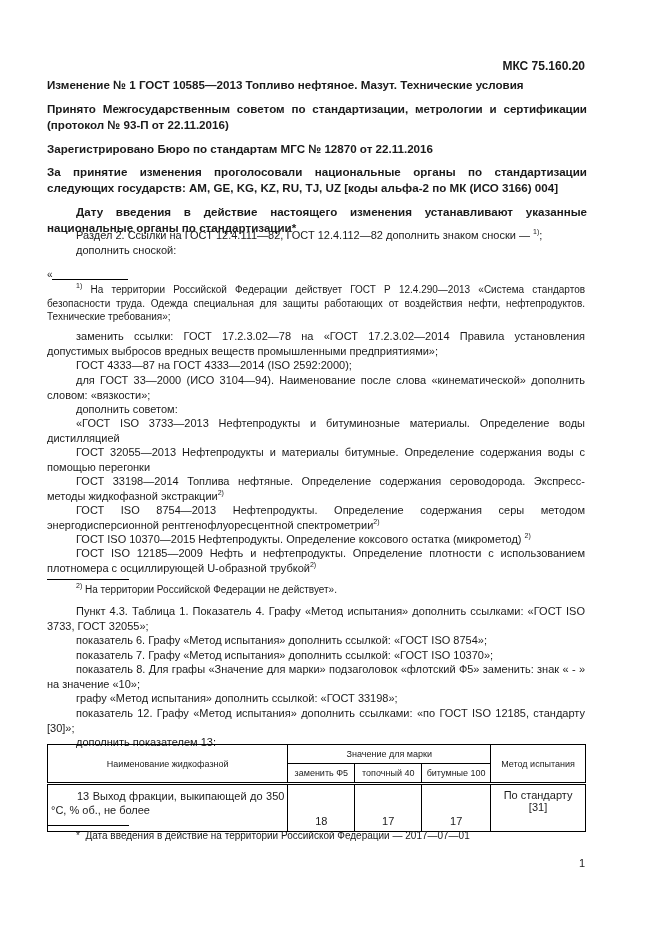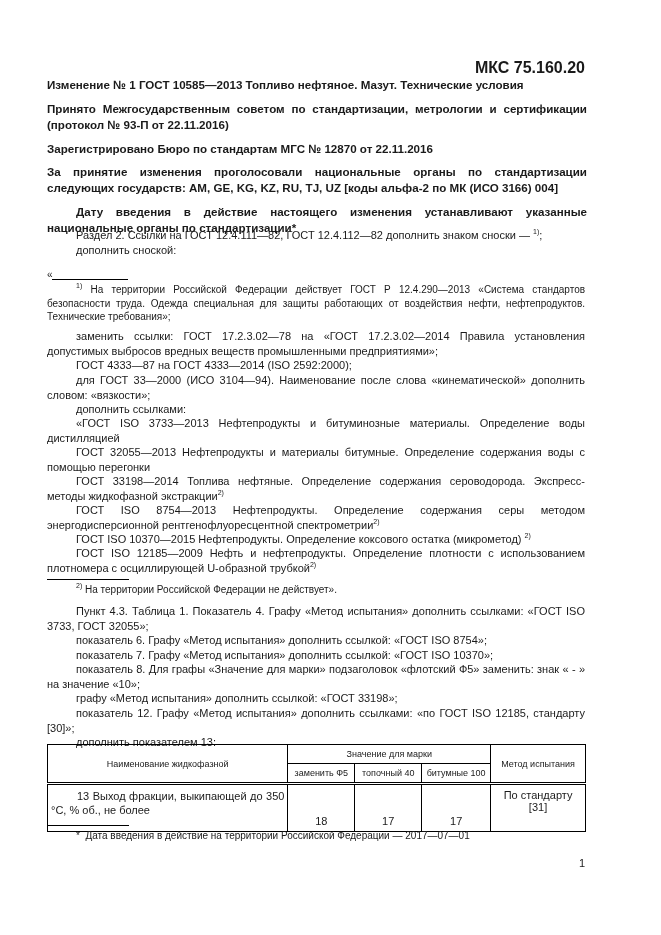--- a/index.html
+++ b/index.html
@@ -1,19 +1,19 @@
 <!DOCTYPE html>
 <html><head>
 <meta charset="utf-8">
 <style>
   html,body{margin:0;padding:0;background:#fff;}
   body{width:661px;height:935px;position:relative;overflow:hidden;color:#1a1a1a;
        font-family:"Liberation Sans",sans-serif;}
   .abs{position:absolute;}
-  .mks{right:76px;top:59px;font-size:16px;font-weight:bold;}
+  .mks{right:76px;top:59px;font-size:12px;font-weight:bold;}
   .hdr{left:47px;width:540px;font-size:11.6px;font-weight:bold;line-height:16px;text-align:justify;}
   .p{left:47px;width:538px;font-size:11px;line-height:14.5px;text-align:justify;}
   .ind{text-indent:29px;}
   .fn{font-size:10px;line-height:13.5px;}
   sup{font-size:7px;line-height:0;vertical-align:5px;}
   .rule{position:absolute;left:47px;width:82px;border-top:1px solid #000;height:0;}
   table{position:absolute;left:47px;top:744px;width:539px;border-collapse:collapse;font-size:9px;}
   td{border:1px solid #000;text-align:center;padding:0 2px;}
   td.th{height:18px;}
   .bodyrow td{font-size:11px;height:40px;border-top:3px double #000;}
@@ -42,21 +42,21 @@
 <div class="abs fn" style="left:47px;top:268px">«</div>
 <div class="rule" style="top:279px;left:52px;width:76px"></div>
 <div class="abs p fn ind" style="top:283px">
   <sup>1)</sup>
   <span>На территории Российской Федерации действует ГОСТ Р 12.4.290—2013 «Система стандартов безопасности труда. Одежда специальная для защиты работающих от воздействия нефти, нефтепродуктов. Технические требования»;</span>
 </div>
 
 <div class="abs p ind" style="top:329px"><span>заменить ссылки: ГОСТ 17.2.3.02—78 на «ГОСТ 17.2.3.02—2014 Правила установления допустимых выбросов вредных веществ промышленными предприятиями»;</span></div>
 <div class="abs p ind" style="top:358px"><span>ГОСТ 4333—87 на ГОСТ 4333—2014 (ISO 2592:2000);</span></div>
 <div class="abs p ind" style="top:373px"><span>для ГОСТ 33—2000 (ИСО 3104—94). Наименование после слова «кинематической» дополнить словом: «вязкости»;</span></div>
-<div class="abs p ind" style="top:402px"><span>дополнить ссылками:</span></div>
+<div class="abs p ind" style="top:402px"><span>дополнить советом:</span></div>
 <div class="abs p ind" style="top:416px"><span>«ГОСТ ISO 3733—2013 Нефтепродукты и битуминозные материалы. Определение воды дистилляцией</span></div>
 <div class="abs p ind" style="top:445px"><span>ГОСТ 32055—2013 Нефтепродукты и материалы битумные. Определение содержания воды с помощью перегонки</span></div>
 <div class="abs p ind" style="top:474px"><span>ГОСТ 33198—2014 Топлива нефтяные. Определение содержания сероводорода. Экспресс-методы жидкофазной экстракции</span><sup>2)</sup></div>
 <div class="abs p ind" style="top:503px"><span>ГОСТ ISO 8754—2013 Нефтепродукты. Определение содержания серы методом энергодисперсионной рентгенофлуоресцентной спектрометрии</span><sup>2)</sup></div>
 <div class="abs p ind" style="top:532px"><span>ГОСТ ISO 10370—2015 Нефтепродукты. Определение коксового остатка (микрометод) </span><sup>2)</sup></div>
 <div class="abs p ind" style="top:546px"><span>ГОСТ ISO 12185—2009 Нефть и нефтепродукты. Определение плотности с использованием плотномера с осциллирующей U-образной трубкой</span><sup>2)</sup></div>
 
 <div class="rule" style="top:579px"></div>
 <div class="abs p fn ind" style="top:583px">
   <sup>2)</sup>

